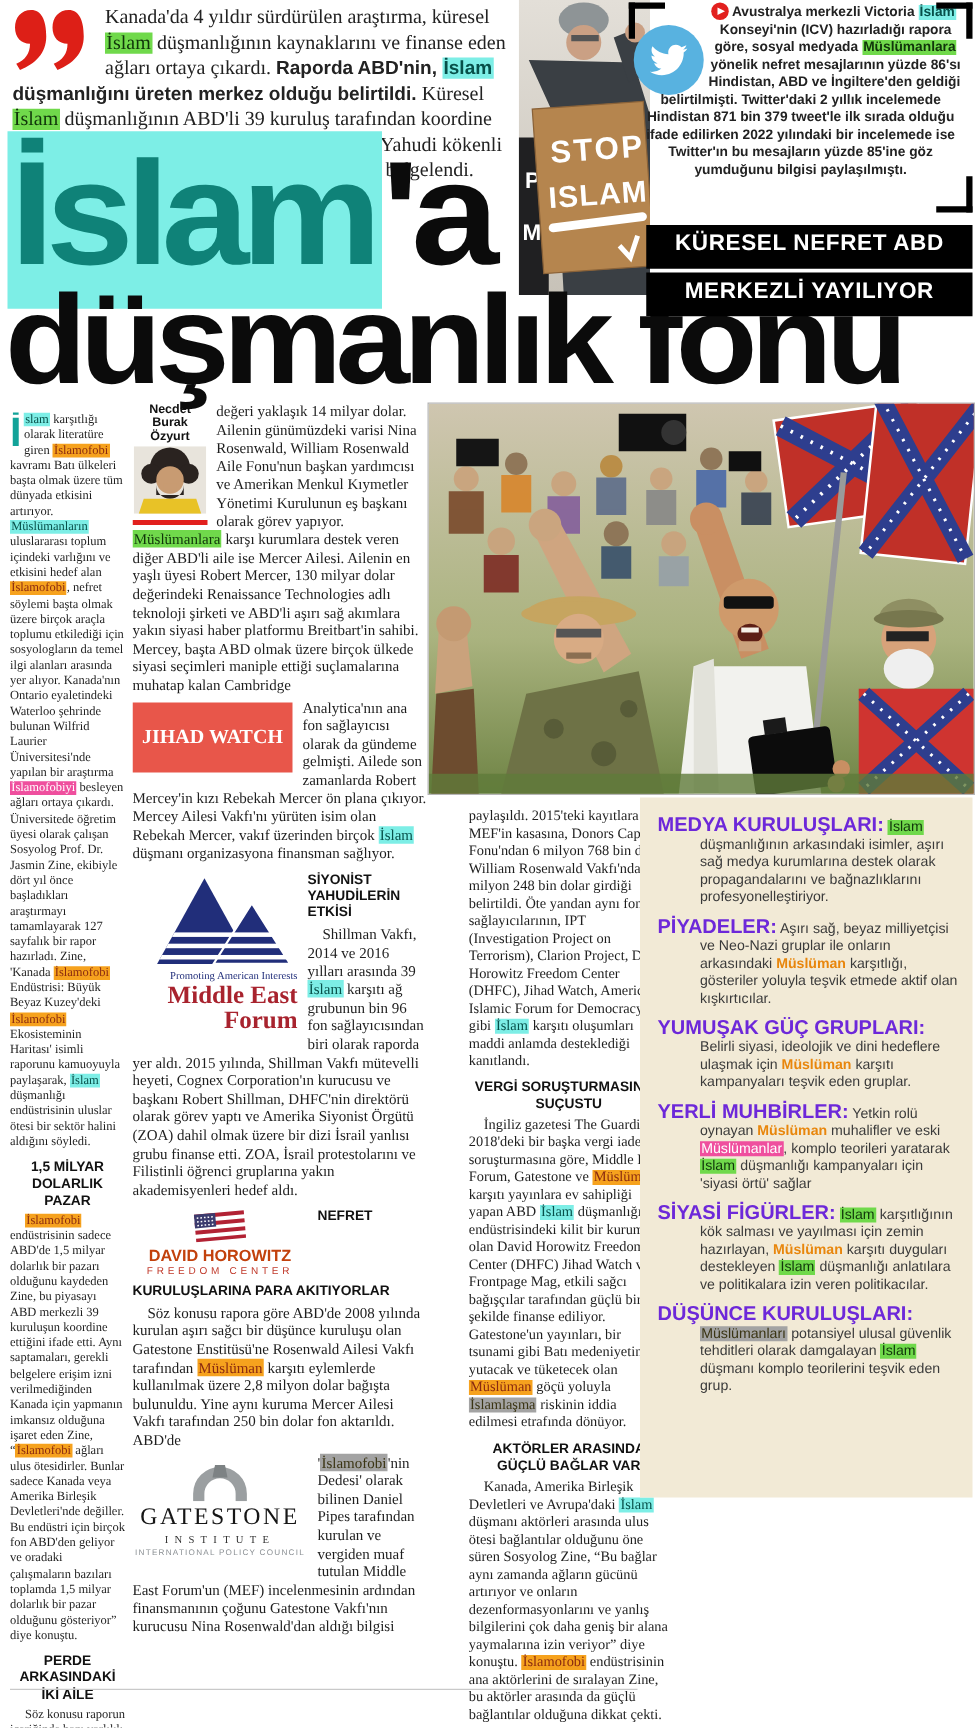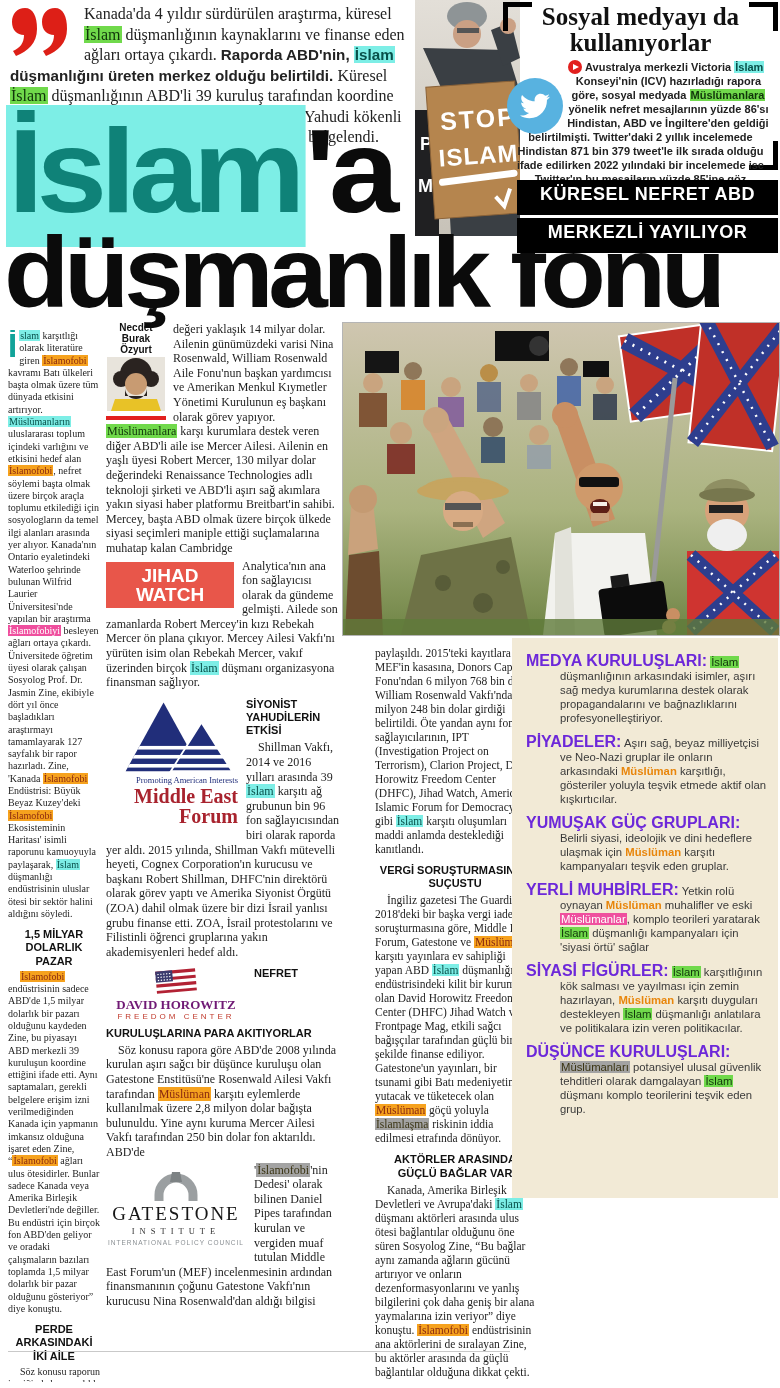--- a/index.html
+++ b/index.html
@@ -73,29 +73,29 @@
     font-size:33px;line-height:0.85;color:#12a399;margin:2px 2px 0 0;}
 
   
   .byline{float:left;width:60px;margin:0 7px 4px 0;text-align:center;}
   .byline-name{font-family:"Liberation Sans",sans-serif;font-weight:bold;
     font-size:10px;line-height:11px;color:#111;margin-bottom:2px;}
   .byline-rule{height:4px;background:#e2201e;margin-top:1px;}
 
   
   .jw{float:left;width:128px;margin:3px 8px 3px 0;background:#e8564a;color:#fff;
-    font-family:Liberation Sans, sans-serif;font-weight:bold;font-size:19px;
-    line-height:1.0;text-align:center;padding:4px 0;}
+    font-family:Liberation Serif, serif;font-weight:bold;font-size:16px;
+    line-height:1.0;text-align:center;padding:20px 0;}
 
   
   .mef{float:left;clear:left;width:132px;margin:6px 8px 4px 0;text-align:right;}
   .mef-tag{font-size:8.5px;color:#212e7a;line-height:1.1;}
   .mef-name{font-size:20px;line-height:1.0;color:#a8232e;font-weight:bold;}
   .dh{float:left;clear:left;width:140px;margin:6px 8px 4px 0;text-align:center;}
-  .dh-name{font-family:Liberation Serif, serif;font-weight:bold;font-size:13px;color:#701a75;line-height:1.1;}
+  .dh-name{font-family:Liberation Sans, sans-serif;font-weight:bold;font-size:13px;color:#c2410c;line-height:1.1;}
   .dh-sub{font-family:"Liberation Sans",sans-serif;font-size:8px;letter-spacing:3px;color:#c0392b;line-height:1.3;}
   .gs{float:left;clear:left;width:140px;margin:8px 8px 4px 0;text-align:center;}
   .gs-name{font-size:19px;letter-spacing:2px;color:#161616;line-height:1.1;}
   .gs-sub{font-size:8.5px;letter-spacing:5px;color:#333;line-height:1.5;}
   .gs-tag{font-family:"Liberation Sans",sans-serif;font-size:6.5px;letter-spacing:1px;color:#8a8f93;line-height:1.4;}
 
   
   .crowd{position:absolute;left:342px;top:322px;width:436px;height:312px;border:1px solid #b5b5b5;}
 
   
@@ -148,21 +148,20 @@
         <text x="28" y="128" font-family="Liberation Sans, sans-serif" font-size="25" font-weight="bold" fill="#fff" letter-spacing="2">STOP</text>
         <text x="24" y="164" font-family="Liberation Sans, sans-serif" font-size="24" font-weight="bold" fill="#fff" letter-spacing="1">ISLAM</text>
         <path d="M26,180 L98,176" stroke="#fff" stroke-width="7" stroke-linecap="round"></path>
         <path d="M78,198 l8,10 l7,-17" stroke="#fff" stroke-width="4" fill="none"></path>
       </g>
     </svg>
   </div>
 
   <div class="social">
     <div class="br-bot"></div>
-    <h2 class="social-title">Sosyal medyayı da kullanıyorlar</h2>
     <div class="social-body">
       <span class="twitter-wrap">
         <svg width="30" height="30" viewBox="0 0 24 24">
             <path fill="#fff" d="M23.95 4.57c-.88.39-1.83.65-2.82.77 1.01-.61 1.79-1.57 2.16-2.72-.95.56-2 .96-3.12 1.18-.9-.96-2.17-1.56-3.59-1.56-2.72 0-4.92 2.2-4.92 4.92 0 .39.04.76.13 1.12C7.69 8.09 4.07 6.13 1.64 3.16c-.43.72-.67 1.56-.67 2.47 0 1.71.87 3.21 2.19 4.1-.81-.03-1.57-.25-2.23-.62v.06c0 2.39 1.69 4.37 3.95 4.83-.41.11-.85.17-1.3.17-.31 0-.61-.03-.91-.09.63 1.95 2.44 3.38 4.6 3.42-1.68 1.32-3.81 2.1-6.1 2.1-.39 0-.78-.02-1.17-.07 2.19 1.39 4.77 2.21 7.56 2.21 9.05 0 14-7.5 14-13.99 0-.21 0-.42-.02-.63.96-.69 1.8-1.56 2.46-2.55z"></path>
           </svg>
       </span>
       <span class="play"></span><span><span>Avustralya merkezli Victoria </span><span class="hc">İslam</span><span> Konseyi'nin (ICV) hazırladığı rapora göre, sosyal medyada </span><span class="hg">Müslümanlara</span><span> yönelik nefret mesajlarının yüzde 86'sı Hindistan, ABD ve İngiltere'den geldiği belirtilmişti. Twitter'daki 2 yıllık incelemede Hindistan 871 bin 379 tweet'le ilk sırada olduğu ifade edilirken 2022 yılındaki bir incelemede ise Twitter'ın bu mesajların yüzde 85'ine göz yumduğunu bilgisi paylaşılmıştı.</span></span>
     </div>
   </div>
 

